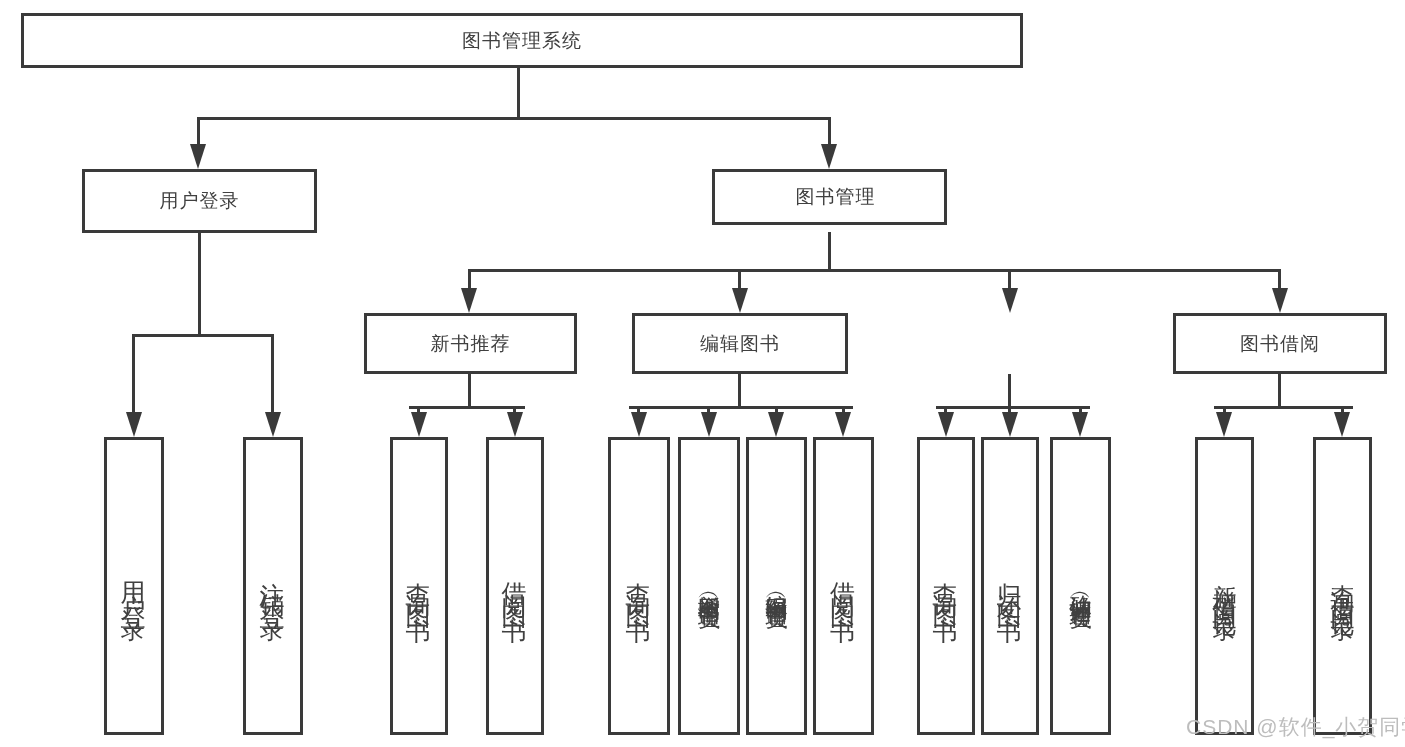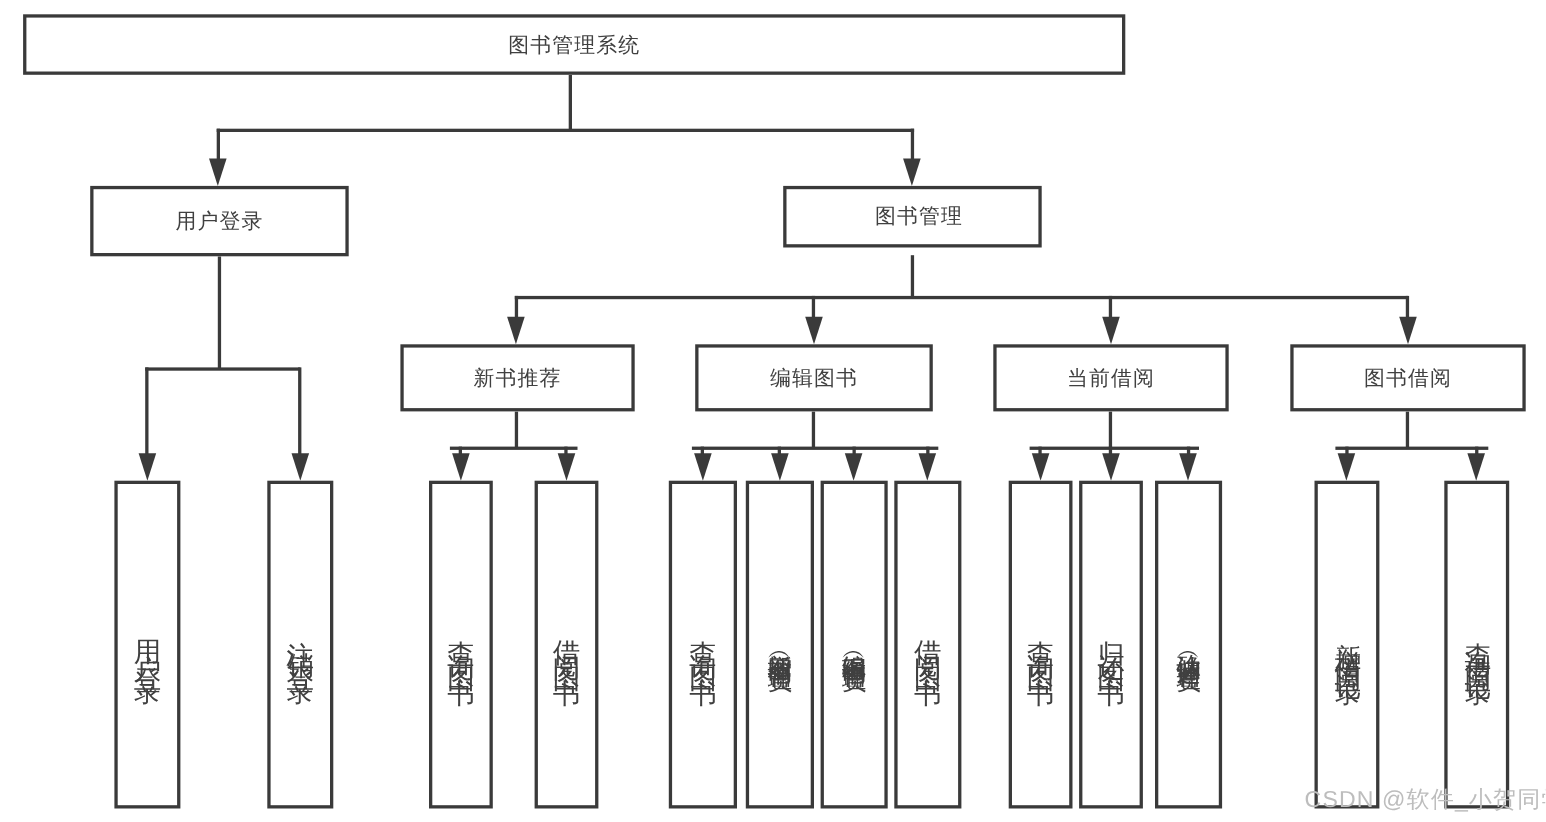--- a/index.html
+++ b/index.html
@@ -127,23 +127,20 @@
   <div class="node hnode" style="left:712px;top:169px;width:235px;height:56px;padding-left:12px;">
     <span>图书管理</span>
   </div>
 
   <div class="node hnode" style="left:364px;top:313px;width:213px;height:61px;">
     <span>新书推荐</span>
   </div>
   <div class="node hnode" style="left:632px;top:313px;width:216px;height:61px;">
     <span>编辑图书</span>
   </div>
-  <div class="node hnode" style="left:903px;top:313px;width:214px;height:61px;">
-    <span>当前借阅</span>
-  </div>
   <div class="node hnode" style="left:1173px;top:313px;width:214px;height:61px;">
     <span>图书借阅</span>
   </div>
 
   <div class="node vnode" style="left:104px;top:437px;width:60px;height:298px;">
     <span class="vtext short">用户登录</span>
   </div>
   <div class="node vnode" style="left:243px;top:437px;width:60px;height:298px;">
     <span class="vtext short">注销登录</span>
   </div>

